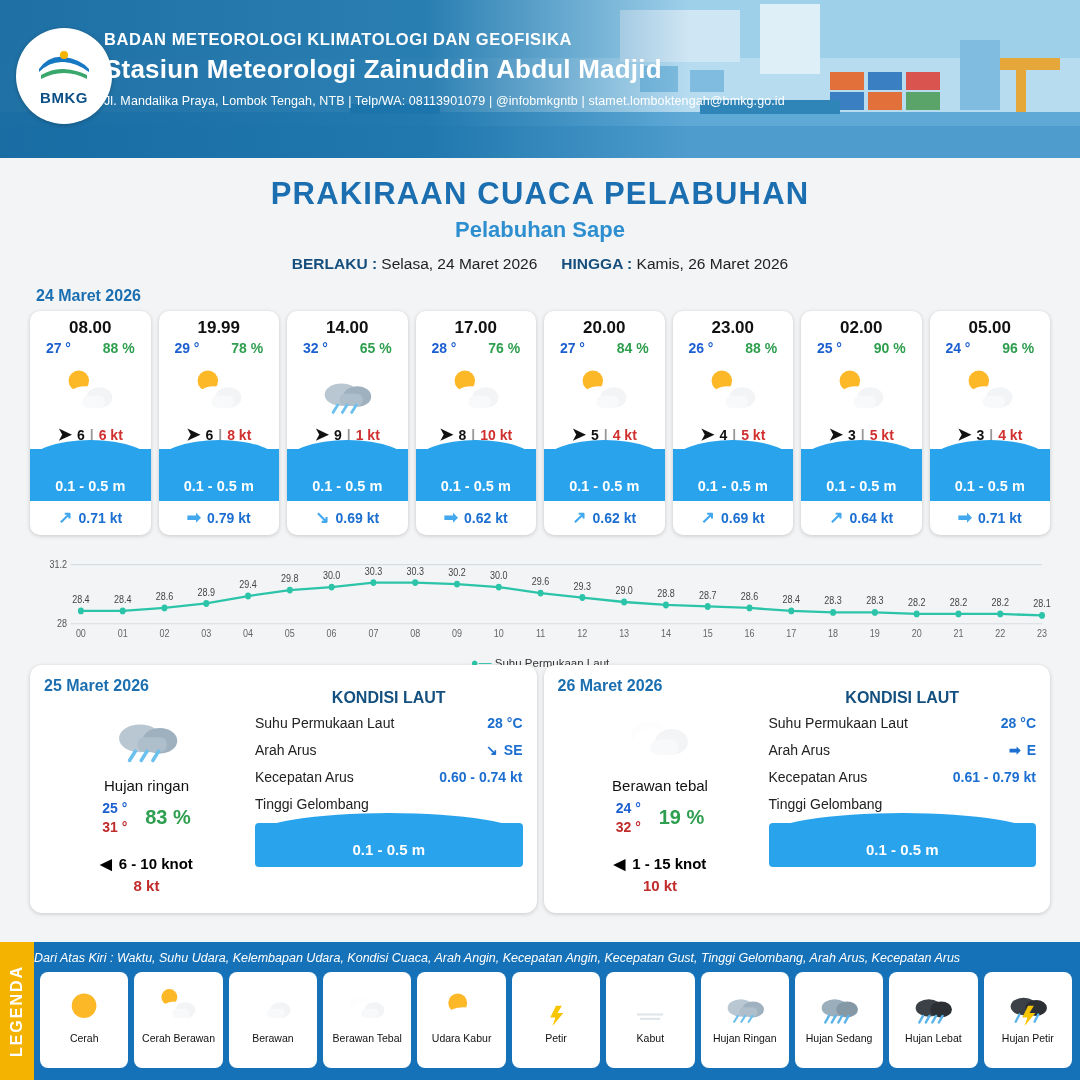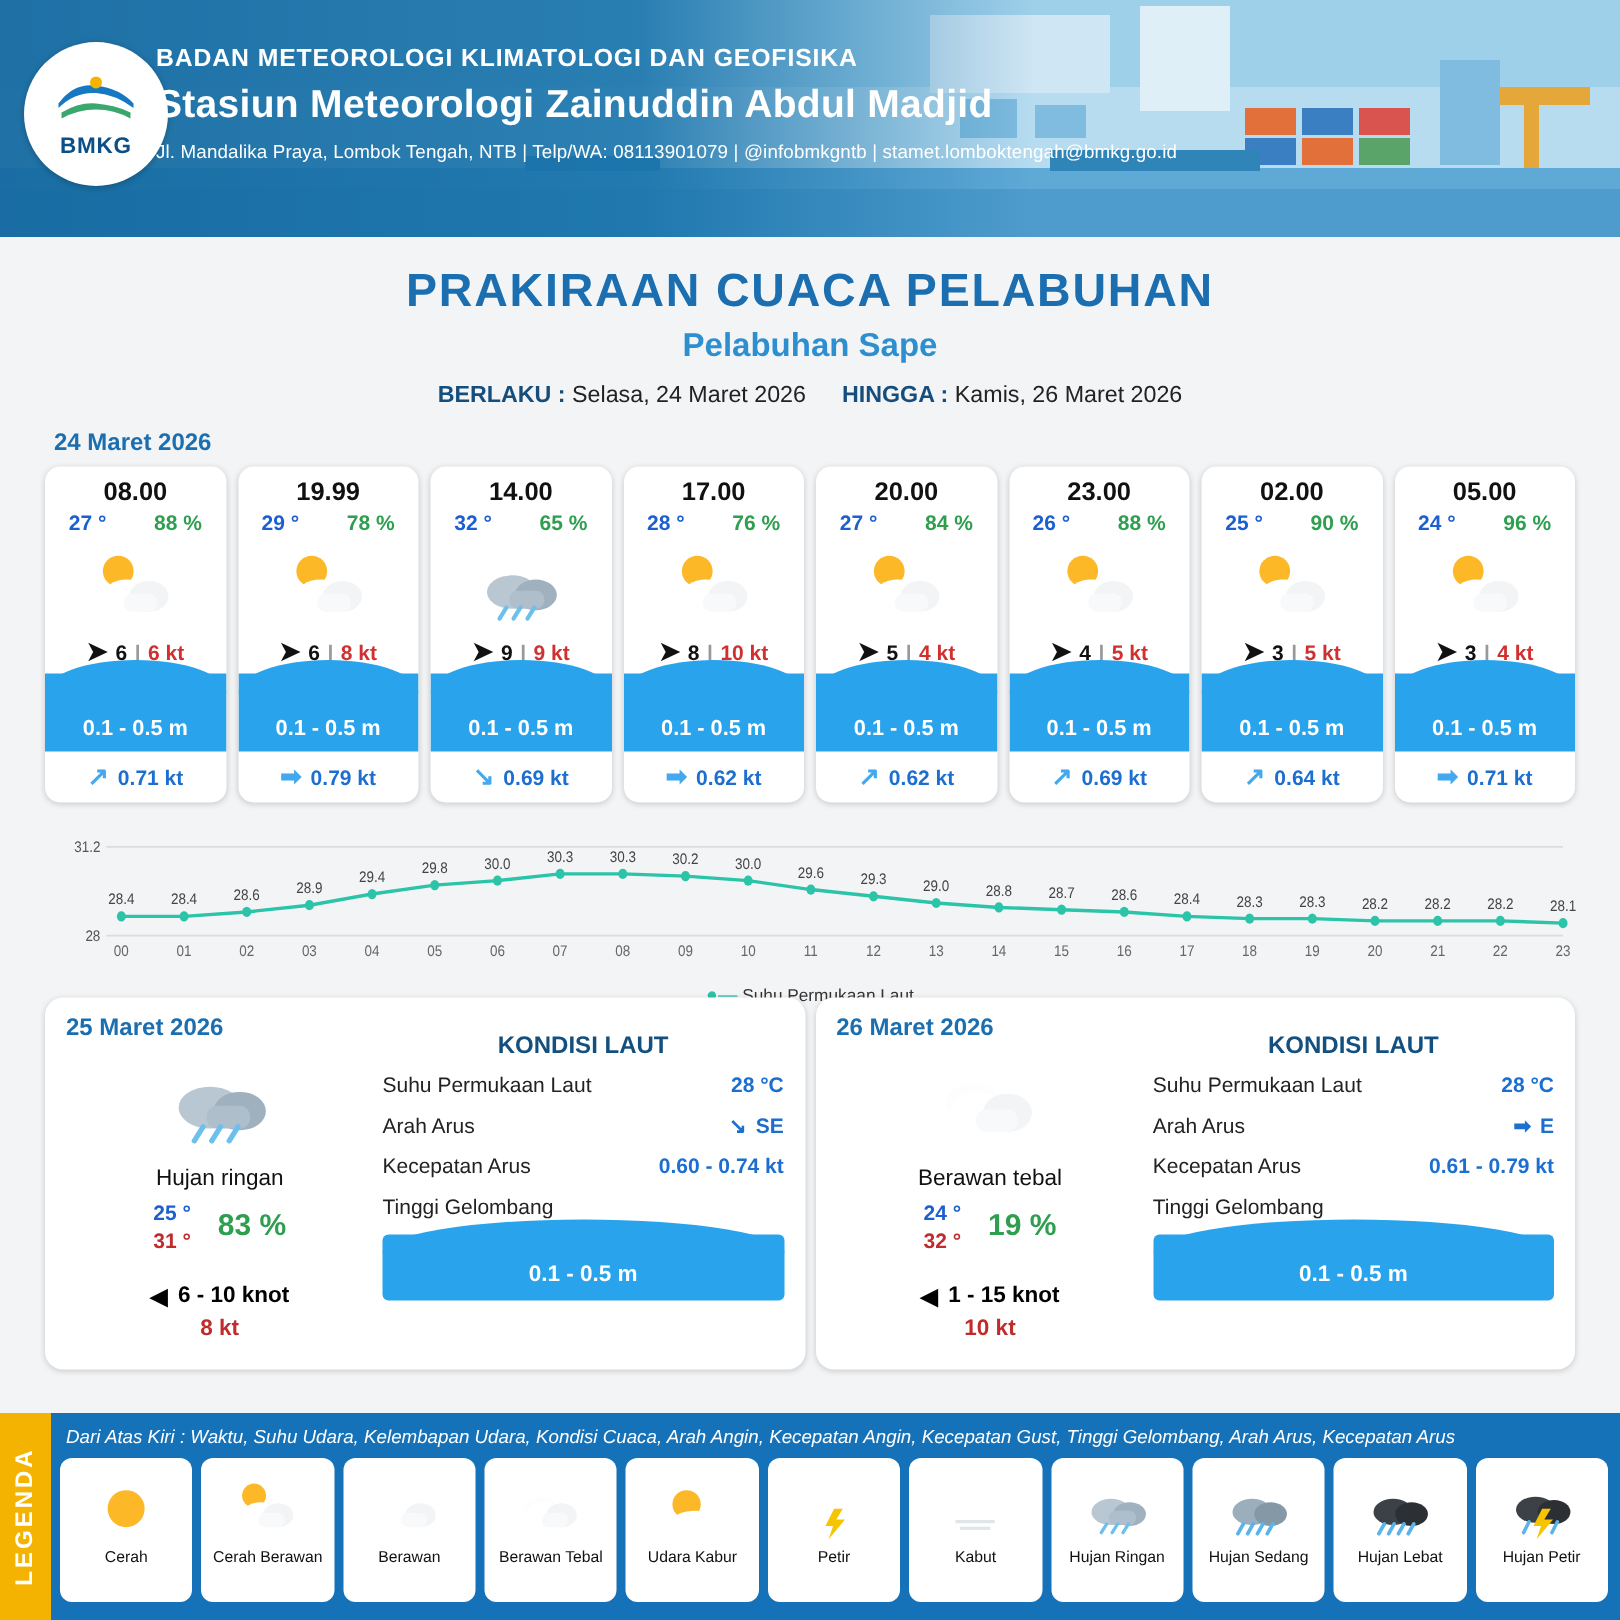--- a/index.html
+++ b/index.html
@@ -104,21 +104,21 @@
 
   
   .legend { position:absolute; left:0; right:0; bottom:0; height:138px; background:#1672b8;}
   .legend-side {
     position:absolute; left:0; top:0; bottom:0; width:34px; background:#f5b301;
     display:flex; align-items:center; justify-content:center;
   }
   .legend-side span {
     transform:rotate(-90deg); font-size:16px; font-weight:bold; color:#fff; letter-spacing:2px; white-space:nowrap;
   }
-  .legend-note { position:absolute; left:44px; top:9px; right:10px; color:#fff; font-size:12.5px; font-style:italic;}
+  .legend-note { position:absolute; left:34px; top:9px; right:10px; color:#fff; font-size:12.5px; font-style:italic;}
   .legend-items { position:absolute; left:40px; right:8px; top:30px; display:flex; gap:6px;}
   .li { flex:1; background:#fff; border-radius:8px; height:96px; display:flex; flex-direction:column; align-items:center; justify-content:flex-start; padding-top:6px;}
   .li .ic { height:54px; display:flex; align-items:center; justify-content:center;}
   .li .lb { font-size:10.5px; color:#111; text-align:center; }
 </style>
 </head>
 <body>
 
 <div class="header">
   <svg class="hdr-art" viewBox="0 0 1080 158" preserveAspectRatio="none">
@@ -257,21 +257,21 @@
             <line x1="26" y1="44" x2="21" y2="52"></line>
             <line x1="36" y1="44" x2="31" y2="52"></line>
             <line x1="46" y1="44" x2="41" y2="52"></line>
           </g>
         </svg>
       </div>
     <div class="c-wind">
       <span class="arrow">➤</span>
       <span class="spd">9</span>
       <span class="sep">|</span>
-      <span class="gust">9 kt</span>
+      <span class="gust">1 kt</span>
     </div>
     <div class="wave-band">
       <div class="crest"></div>
       <div class="wave-txt">0.1 - 0.5 m</div>
     </div>
     <div class="c-cur">
       <span class="cur-arrow">↘</span>
       <span>0.69 kt</span>
     </div>
     </div>

